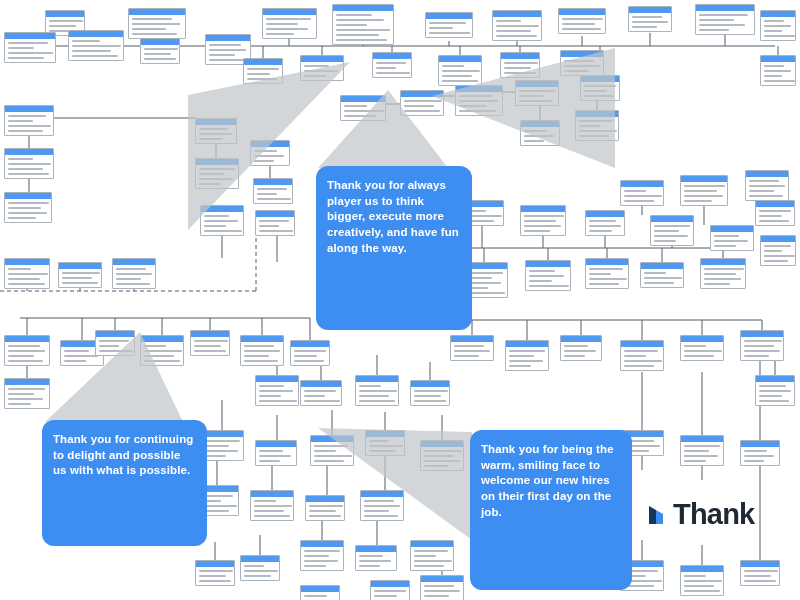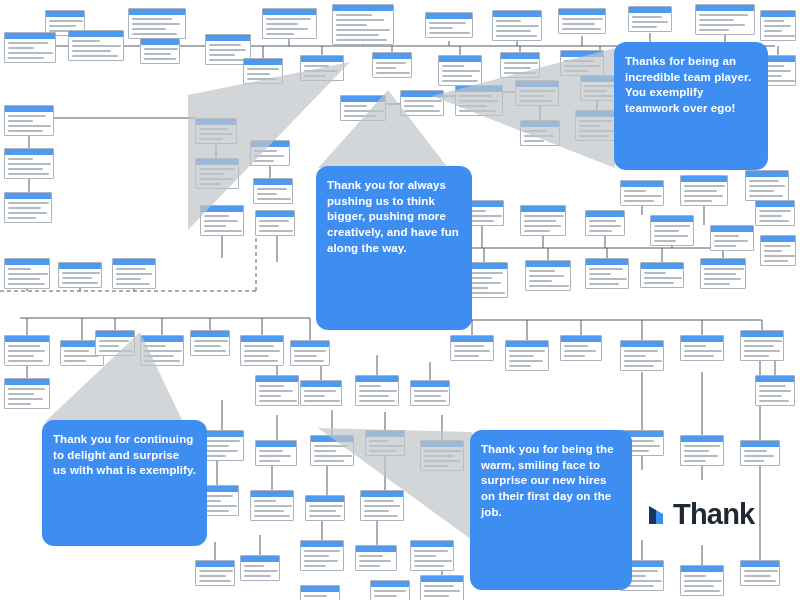--- a/index.html
+++ b/index.html
@@ -766,27 +766,26 @@
 
   <svg id="beams-svg" class="layer" width="800" height="600">
       <polygon points="188,95 188,230 350,62" fill="#bfc4c9" fill-opacity="0.7"></polygon>
       <polygon points="318,168 448,168 388,90" fill="#bfc4c9" fill-opacity="0.7"></polygon>
       <polygon points="615,48 615,168 432,96" fill="#bfc4c9" fill-opacity="0.7"></polygon>
       <polygon points="45,422 183,422 140,332" fill="#bfc4c9" fill-opacity="0.7"></polygon>
       <polygon points="472,432 472,540 318,428" fill="#bfc4c9" fill-opacity="0.7"></polygon>
     </svg>
 
 
-  <div class="callout" style="left: 316px; top: 166px; width: 134px; min-height: 140px; background: rgb(62, 142, 241); color: rgb(255, 255, 255);">Thank you for always pushing us to think bigger, pushing more creatively, and have fun along the way.</div>
-
-  <div class="callout" style="left: 614px; top: 42px; width: 132px; min-height: 104px; background: rgb(62, 142, 241); color: rgb(255, 255, 255);">Thanks for being an incredible team player. You exemplify teamwork over ego!</div>
-
-  <div class="callout" style="left: 42px; top: 420px; width: 143px; min-height: 102px; background: rgb(62, 142, 241); color: rgb(255, 255, 255);">Thank you for continuing to delight and surprise us with what is exemplify.</div>
-
-  <div class="callout" style="left: 470px; top: 430px; width: 140px; min-height: 136px; background: rgb(62, 142, 241); color: rgb(255, 255, 255);">Thank you for being the warm, smiling face to surprise our new hires on their first day on the job.</div>
+  <div class="callout" style="left: 316px; top: 166px; width: 134px; min-height: 140px; background: rgb(62, 142, 241); color: rgb(255, 255, 255);">Thank you for always player us to think bigger, execute more creatively, and have fun along the way.</div>
+
+
+  <div class="callout" style="left: 42px; top: 420px; width: 143px; min-height: 102px; background: rgb(62, 142, 241); color: rgb(255, 255, 255);">Thank you for continuing to delight and possible us with what is possible.</div>
+
+  <div class="callout" style="left: 470px; top: 430px; width: 140px; min-height: 136px; background: rgb(62, 142, 241); color: rgb(255, 255, 255);">Thank you for being the warm, smiling face to welcome our new hires on their first day on the job.</div>
 
   <div class="logo">
     <svg class="logo-mark" viewBox="0 0 24 24" width="24" height="24">
       <path id="logo-face-dark" d="M5 3 L12 7 L12 21 L5 21 Z" fill="#16365f"></path>
       <path id="logo-face-blue" d="M12 7 L19 11 L19 21 L12 21 Z" fill="#3a8ef0"></path>
     </svg>
     <span class="logo-text" style="color: rgb(31, 41, 51);">Thank</span>
   </div>
 </div>
 

